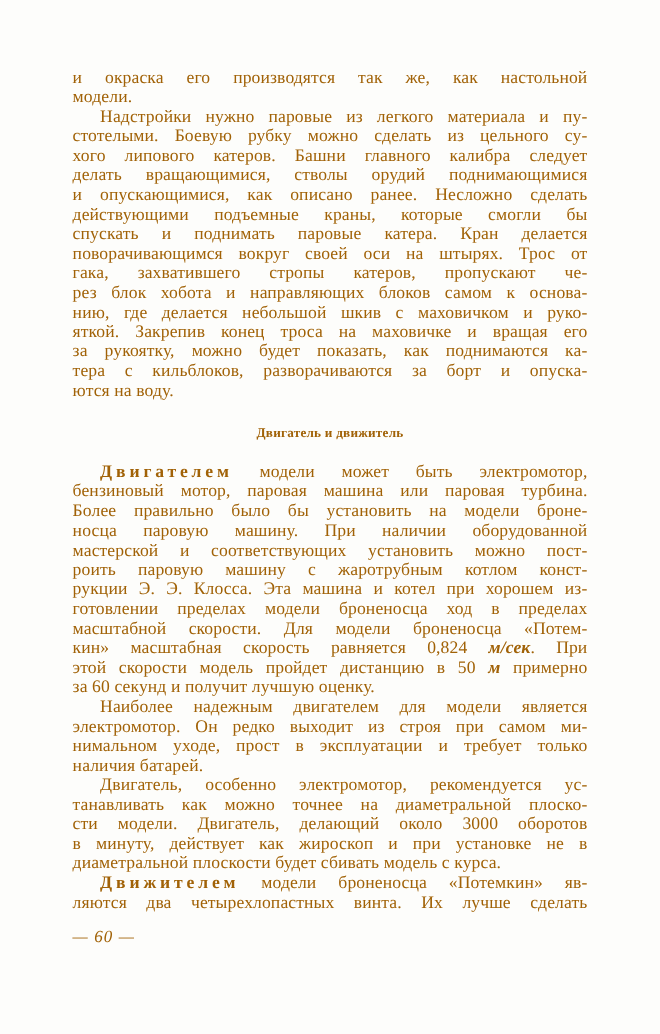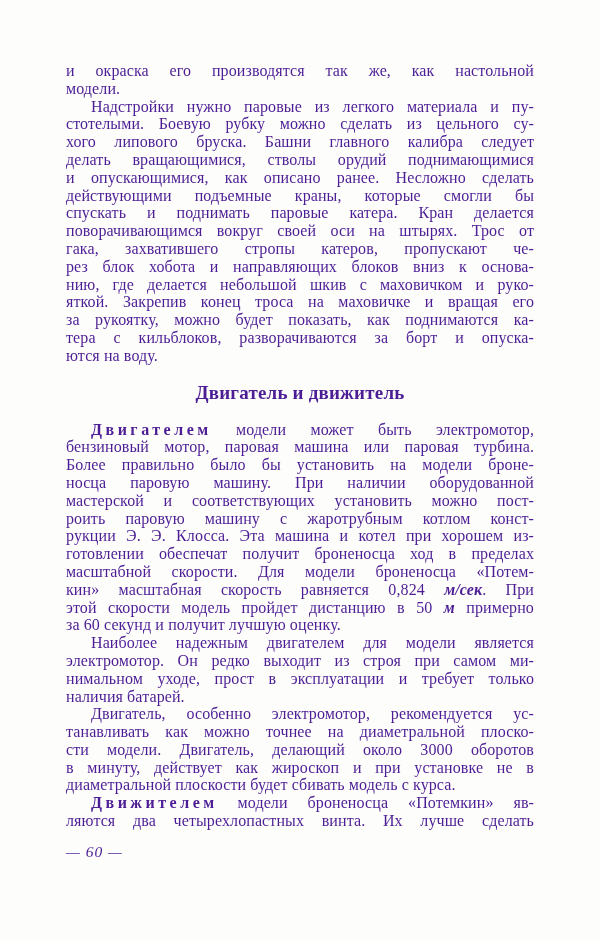--- a/index.html
+++ b/index.html
@@ -8,21 +8,21 @@
     width: 600px;
     height: 940px;
     overflow: hidden;
     background: #fdfdfb;
   }
   .page {
     position: relative;
     width: 600px;
     height: 940px;
     background: #fdfdfb;
-    color: #4c1d95;
+    color: #a16207;
     font-family: "Liberation Serif", "DejaVu Serif", serif;
     box-sizing: border-box;
     padding: 62px 66px 0 66px;
   }
   .text-column {
     width: 468px;
   }
   .para {
     margin: 0;
   }
@@ -42,21 +42,21 @@
   }
   .it {
     font-style: italic;
     font-weight: bold;
   }
   .ls {
     letter-spacing: 3.5px;
     font-weight: bold;
   }
   .heading {
-    font-size: 19px;
+    font-size: 12px;
     line-height: 18px;
     font-weight: bold;
     text-align: center;
     text-align-last: center;
     margin: 19px 0 19px 0;
     letter-spacing: 0.2px;
   }
   .page-number {
     margin-top: 13px;
     font-size: 15.5px;
@@ -69,44 +69,44 @@
 
 <div class="page">
   <div class="text-column">
       <div class="para">
         <div class="line"><span>и окраска его производятся так же, как настольной</span></div>
         <div class="line end"><span>модели.</span></div>
       </div>
       <div class="para">
         <div class="line indent"><span>Надстройки нужно паровые из легкого материала и пу-</span></div>
         <div class="line"><span>стотелыми. Боевую рубку можно сделать из цельного су-</span></div>
-        <div class="line"><span>хого липового бруска. Башни главного калибра следует</span></div>
+        <div class="line"><span>хого липового катеров. Башни главного калибра следует</span></div>
         <div class="line"><span>делать вращающимися, стволы орудий поднимающимися</span></div>
         <div class="line"><span>и опускающимися, как описано ранее. Несложно сделать</span></div>
         <div class="line"><span>действующими подъемные краны, которые смогли бы</span></div>
         <div class="line"><span>спускать и поднимать паровые катера. Кран делается</span></div>
         <div class="line"><span>поворачивающимся вокруг своей оси на штырях. Трос от</span></div>
         <div class="line"><span>гака, захватившего стропы катеров, пропускают че-</span></div>
-        <div class="line"><span>рез блок хобота и направляющих блоков вниз к основа-</span></div>
+        <div class="line"><span>рез блок хобота и направляющих блоков самом к основа-</span></div>
         <div class="line"><span>нию, где делается небольшой шкив с маховичком и руко-</span></div>
         <div class="line"><span>яткой. Закрепив конец троса на маховичке и вращая его</span></div>
         <div class="line"><span>за рукоятку, можно будет показать, как поднимаются ка-</span></div>
         <div class="line"><span>тера с кильблоков, разворачиваются за борт и опуска-</span></div>
         <div class="line end"><span>ются на воду.</span></div>
       </div>
       <div class="heading">Двигатель и движитель</div>
       <div class="para">
         <div class="line indent"><span class="ls">Двигателем</span><span> модели может быть электромотор,</span></div>
         <div class="line"><span>бензиновый мотор, паровая машина или паровая турбина.</span></div>
         <div class="line"><span>Более правильно было бы установить на модели броне-</span></div>
         <div class="line"><span>носца паровую машину. При наличии оборудованной</span></div>
         <div class="line"><span>мастерской и соответствующих установить можно пост-</span></div>
         <div class="line"><span>роить паровую машину с жаротрубным котлом конст-</span></div>
         <div class="line"><span>рукции Э. Э. Клосса. Эта машина и котел при хорошем из-</span></div>
-        <div class="line"><span>готовлении обеспечат получит броненосца ход в пределах</span></div>
+        <div class="line"><span>готовлении пределах модели броненосца ход в пределах</span></div>
         <div class="line"><span>масштабной скорости. Для модели броненосца «Потем-</span></div>
         <div class="line"><span>кин» масштабная скорость равняется 0,824 </span><span class="it">м/сек</span><span>. При</span></div>
         <div class="line"><span>этой скорости модель пройдет дистанцию в 50 </span><span class="it">м</span><span> примерно</span></div>
         <div class="line end"><span>за 60 секунд и получит лучшую оценку.</span></div>
       </div>
       <div class="para">
         <div class="line indent"><span>Наиболее надежным двигателем для модели является</span></div>
         <div class="line"><span>электромотор. Он редко выходит из строя при самом ми-</span></div>
         <div class="line"><span>нимальном уходе, прост в эксплуатации и требует только</span></div>
         <div class="line end"><span>наличия батарей.</span></div>

